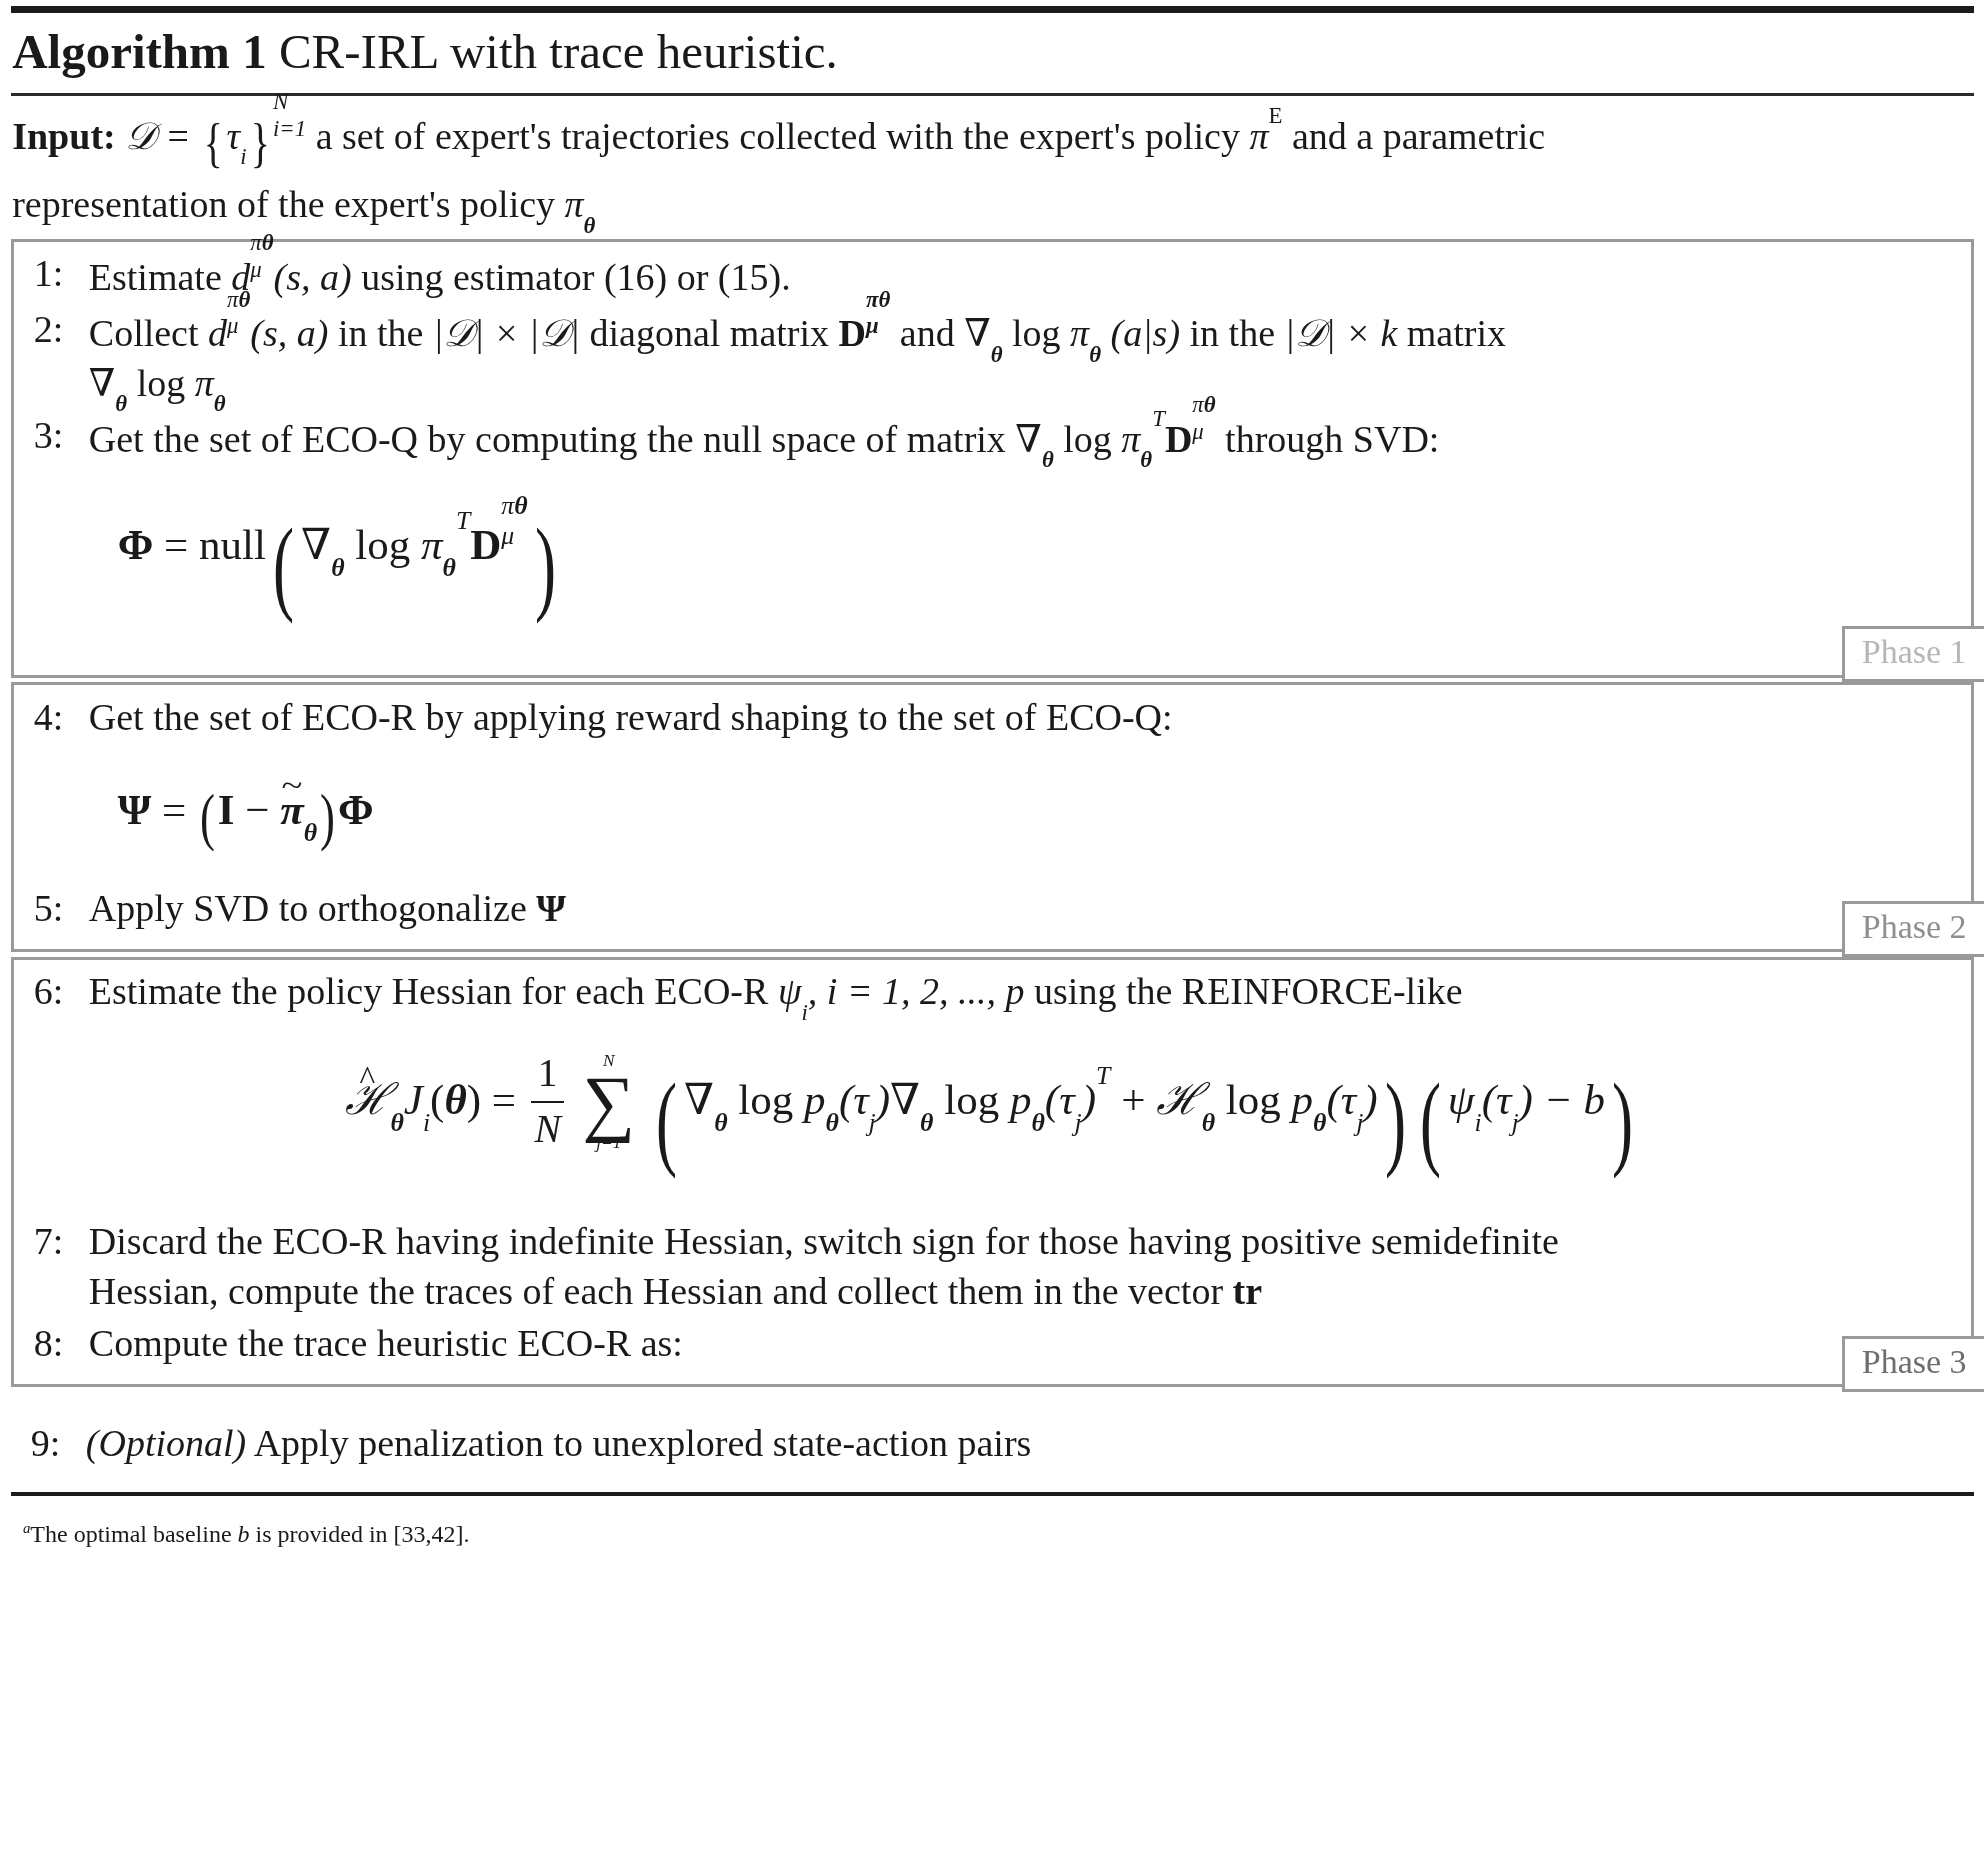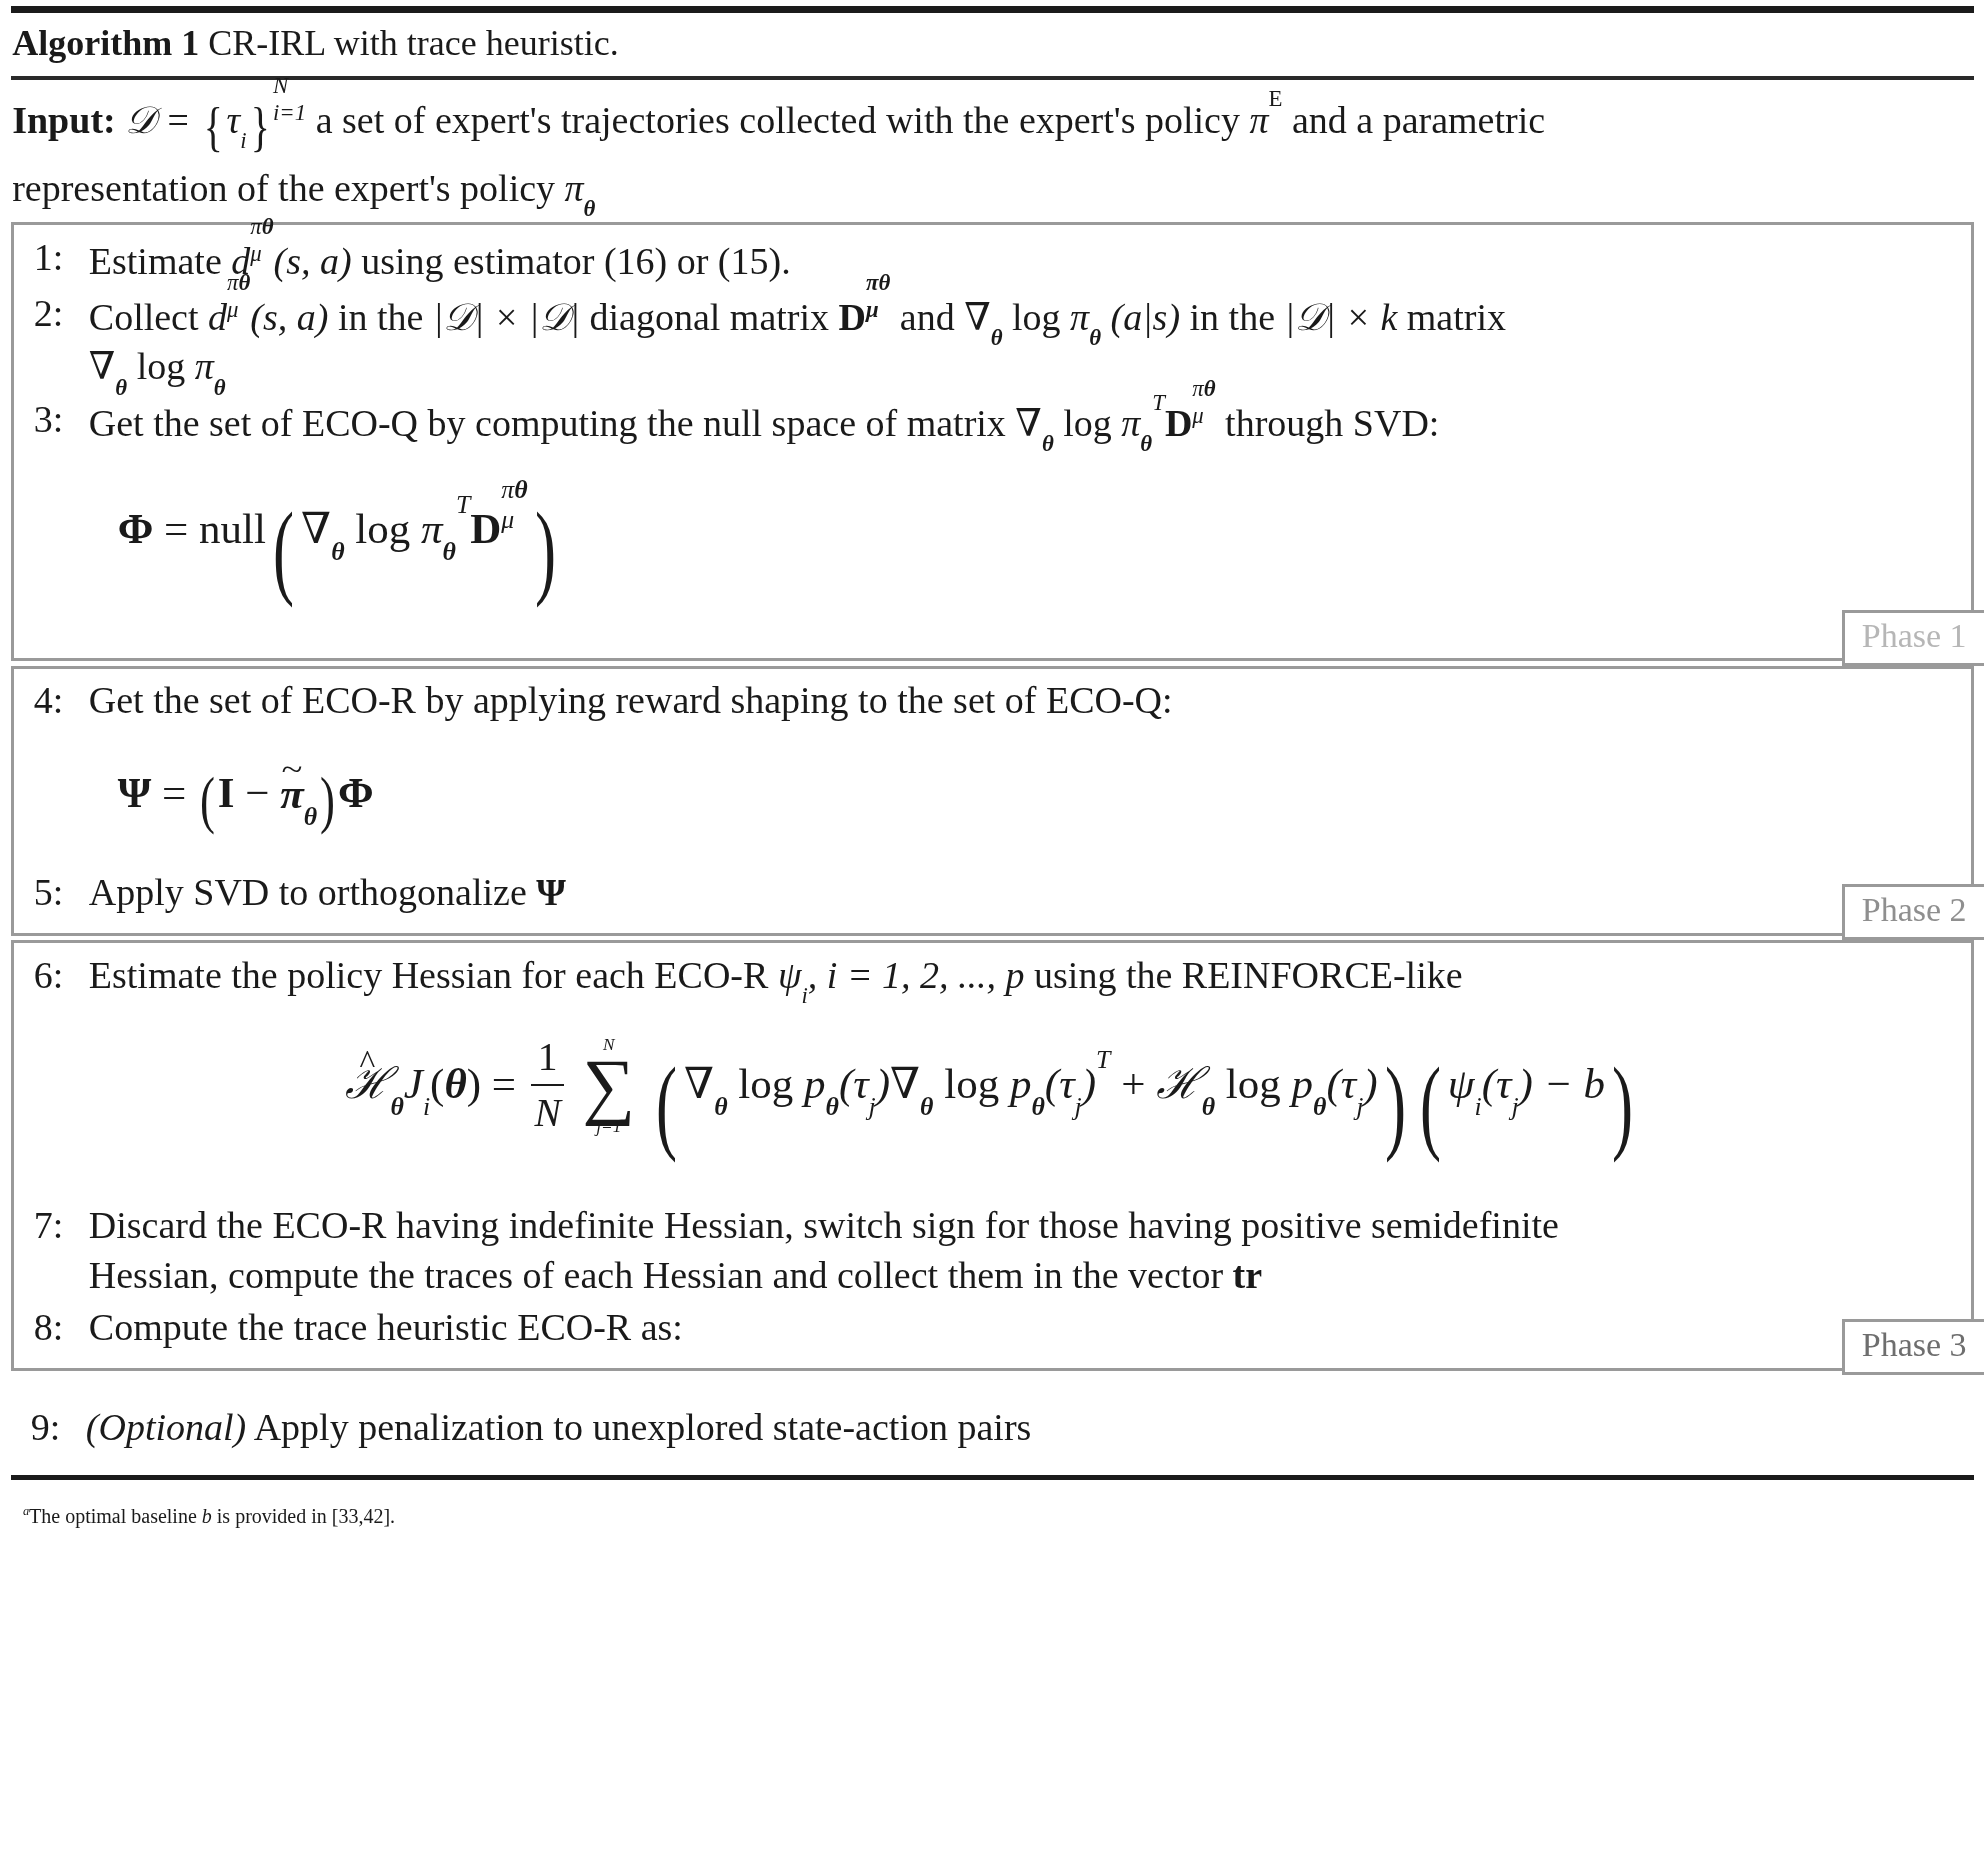--- a/index.html
+++ b/index.html
@@ -35,21 +35,21 @@
     margin: 0;
   }
   .rule-bottom {
     height: 4.6px;
     background: #1b1b1b;
     margin: 0;
   }
 
   
   .algo-title {
-    font-size: 36px;
+    font-size: 49px;
     line-height: 1.25;
     padding: 7.6px 1.5px 10.7px 1.5px;
     white-space: nowrap;
   }
   .algo-title .lbl { font-weight: bold; }
 
   
   .io-block {
     padding: 10.7px 1.5px 7.6px 1.5px;
     font-size: 38px;
@@ -113,21 +113,21 @@
     line-height: 1.3;
     display: flex;
     align-items: flex-start;
   }
   .optional-row .step-num { min-width: 49px; }
   .ital { font-style: italic; }
 
   
   .footnote {
     padding: 23px 12.2px 0 12.2px;
-    font-size: 20px;
+    font-size: 24px;
     line-height: 1.3;
   }
   .footnote sup { font-size: 0.62em; font-style: italic; vertical-align: super; }
 
   
   .m { font-family: "Liberation Serif", "DejaVu Serif", serif; font-style: italic; }
   .mup { font-style: normal; }
   .mb { font-weight: bold; font-style: normal; }
   .bi { font-weight: bold; font-style: italic; }
   .cal { font-family: "Liberation Serif", "DejaVu Serif", serif; font-style: italic; }

